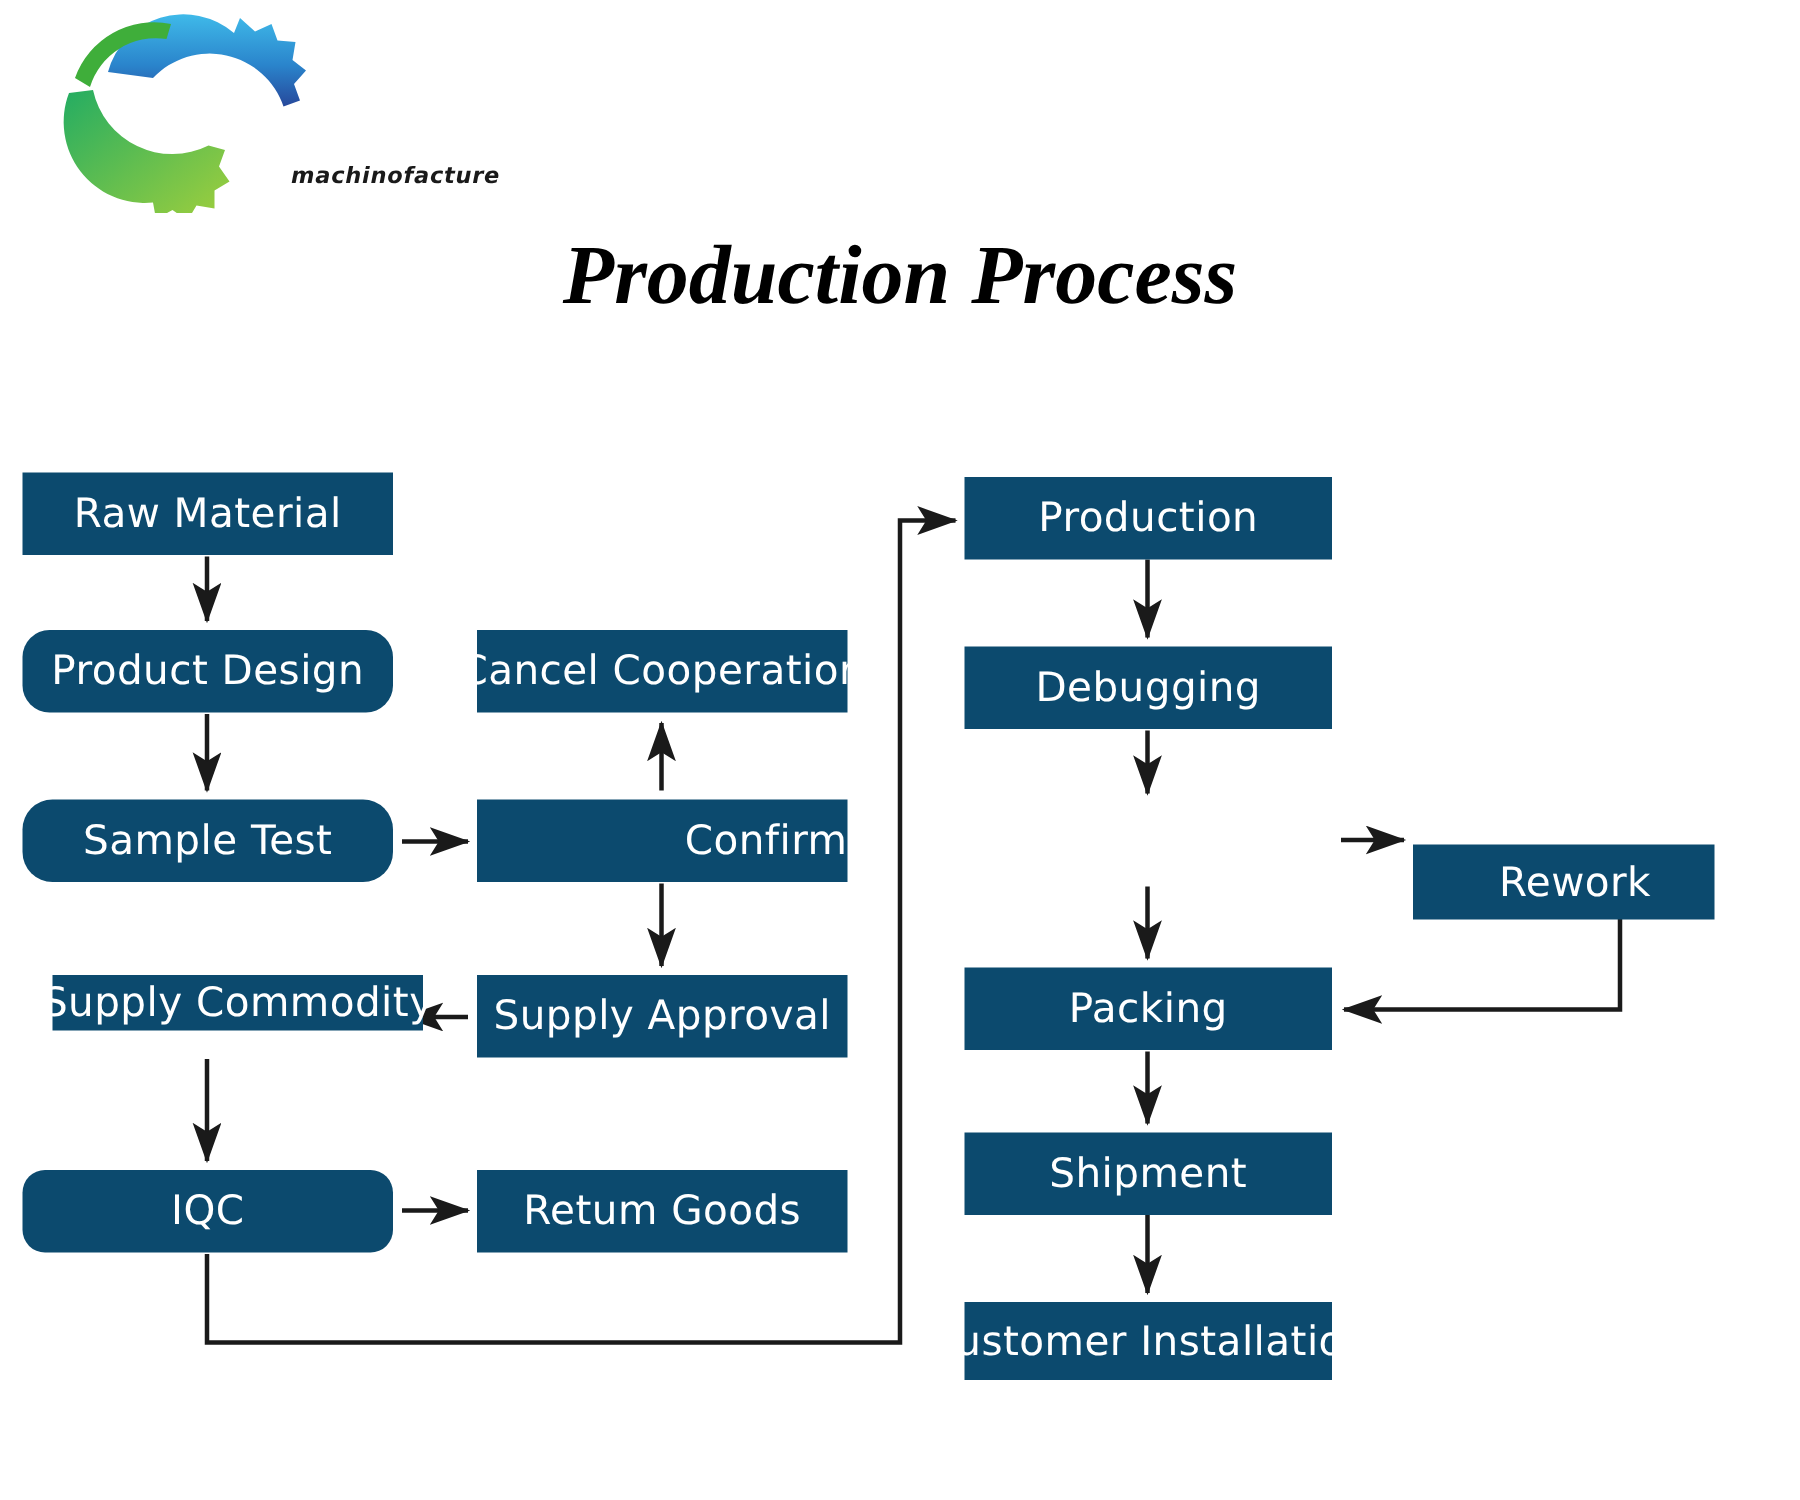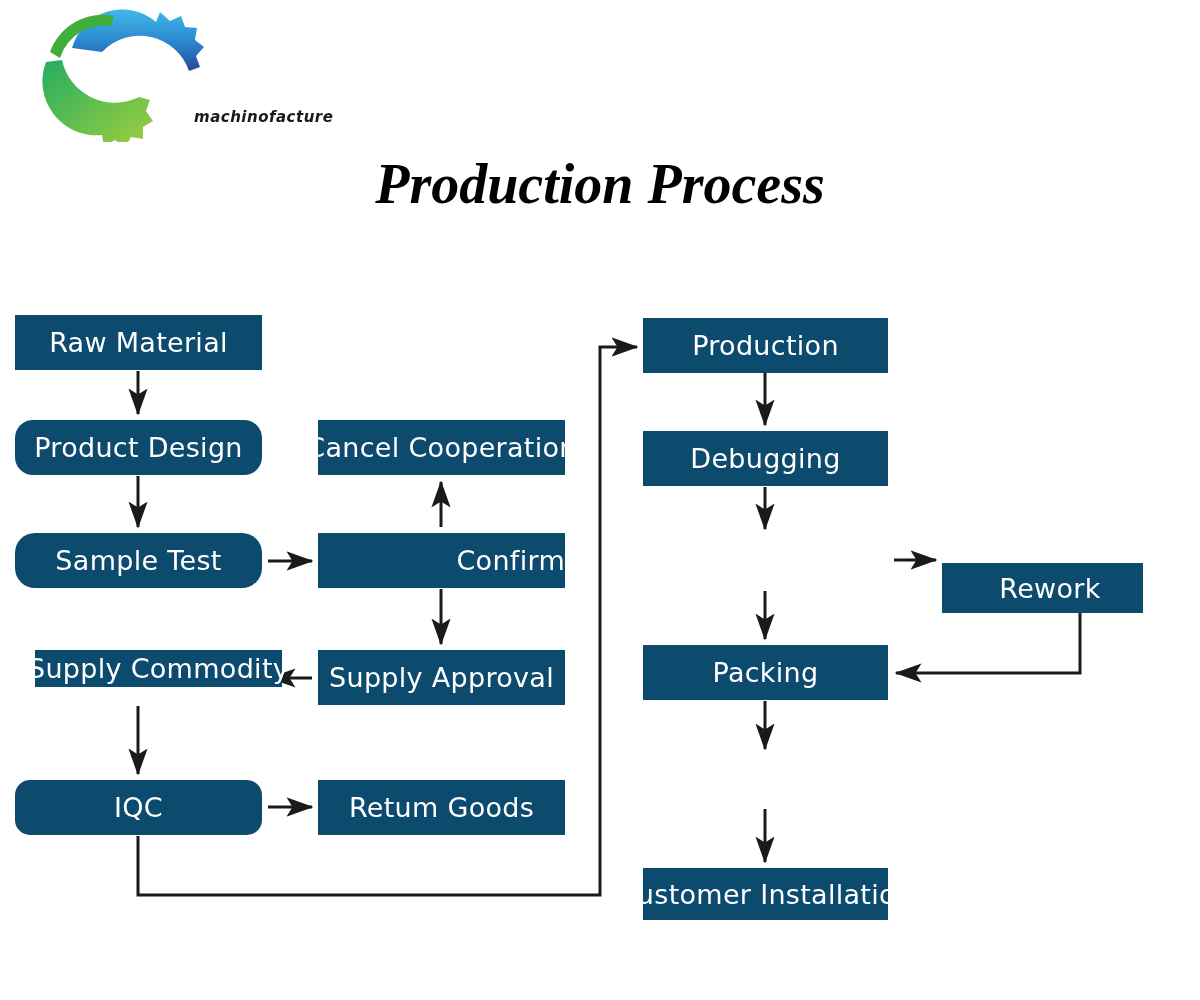--- a/index.html
+++ b/index.html
@@ -200,20 +200,23 @@
 
   <div class="node" style="left:643px; top:318px; width:245px; height:55px;">
     <span>Production</span>
   </div>
   <div class="node" style="left:643px; top:431px; width:245px; height:55px;">
     <span>Debugging</span>
   </div>
   <div class="node" style="left:643px; top:645px; width:245px; height:55px;">
     <span>Packing</span>
   </div>
+  <div class="node" style="left:643px; top:755px; width:245px; height:55px;">
+    <span>Shipment</span>
+  </div>
   <div class="node" style="left:643px; top:868px; width:245px; height:52px;">
     <span>Customer Installation</span>
   </div>
 
   <div class="node" style="left:942px; top:563px; width:201px; height:50px;padding-left:15px;">
     <span>Rework</span>
   </div>
 
 </div>
 

